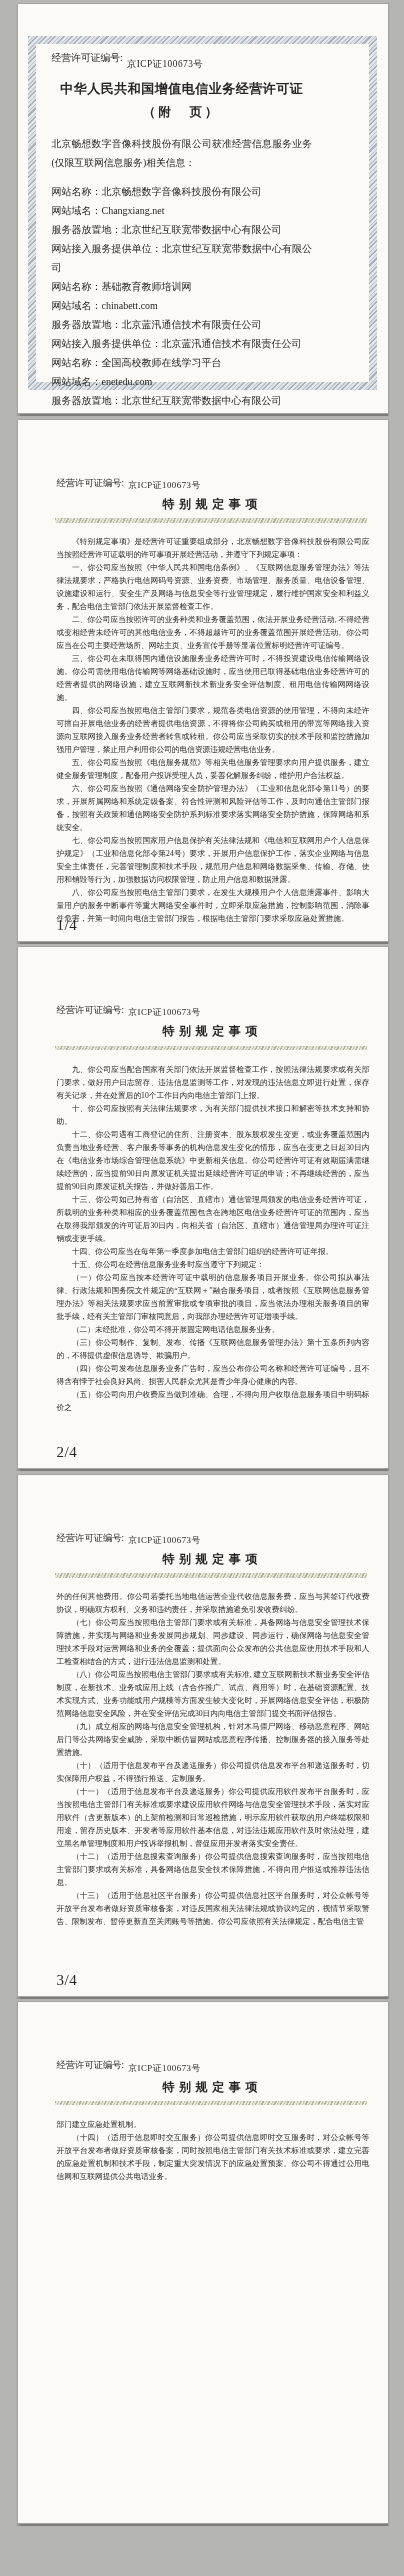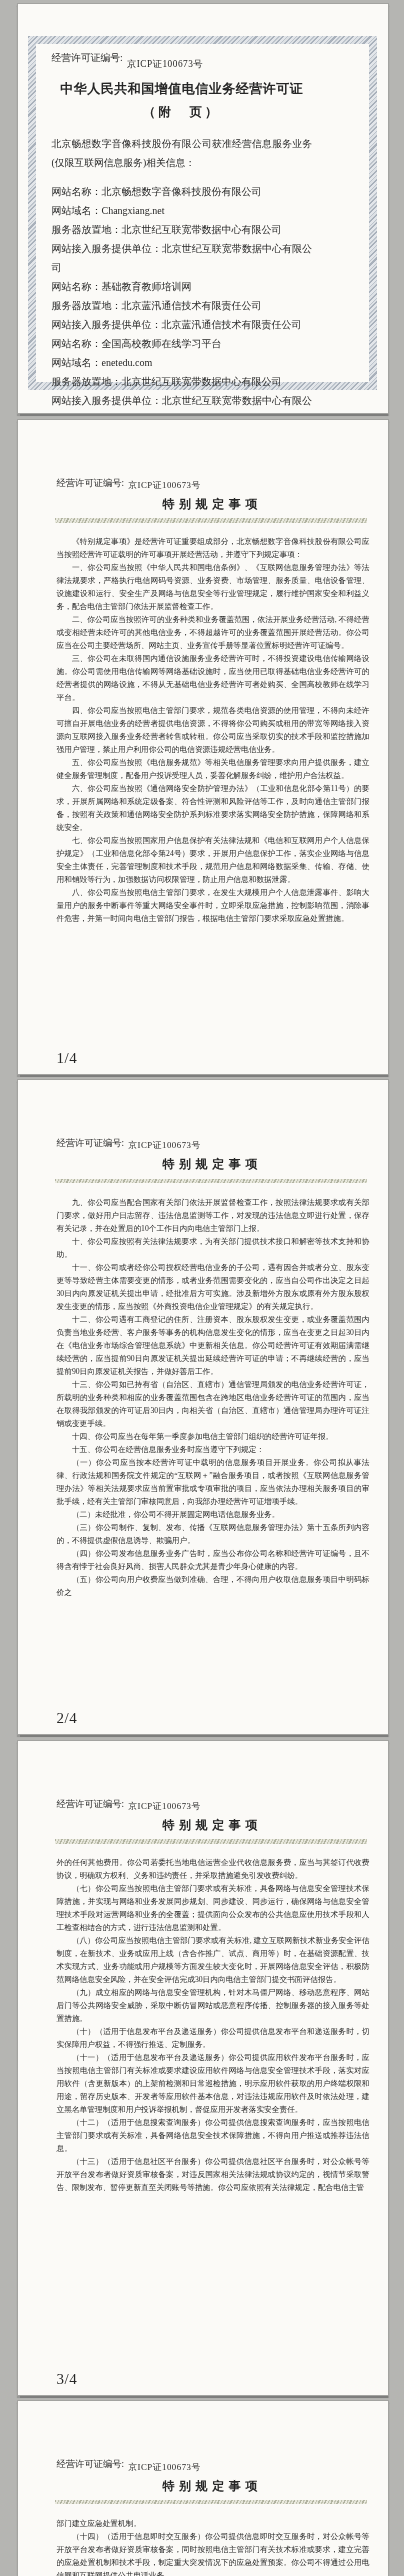--- a/index.html
+++ b/index.html
@@ -16,21 +16,21 @@
     width:372px;
     margin:0 auto 4.6px;
     background:#fbfaf7;
     border:0.5px solid #a3a3a0;
     box-shadow:0 1.5px 1px rgba(70,70,70,.5);
     position:relative;
     box-sizing:border-box;
     overflow:hidden;
   }
   .cert-page { height:411px; }
-  .pv-page   { height:656px; }
+  .pv-page   { height:523px; }
 
   
   .cert-frame {
     position:absolute; top:32px; left:10.3px; right:10.3px; bottom:23px;
     background:repeating-linear-gradient(135deg,
       #a9b1bb 0 1.5px, #e3e6ea 1.5px 3.6px, #bcc3cb 3.6px 4.6px, #dde1e5 4.6px 6.2px);
   }
   .cert-inner {
     position:absolute; top:8.2px; left:8.2px; right:8.2px; bottom:8.2px;
     background:#fbfaf7;
@@ -92,20 +92,21 @@
   <div class="entry"><span class="entry-label">网站名称：</span><span class="entry-value">北京畅想数字音像科技股份有限公司</span></div>
 
   <div class="entry"><span class="entry-label">网站域名：</span><span class="entry-value">Changxiang.net</span></div>
 
   <div class="entry"><span class="entry-label">服务器放置地：</span><span class="entry-value">北京世纪互联宽带数据中心有限公司</span></div>
 
   <div class="entry"><span class="entry-label">网站接入服务提供单位：</span><span class="entry-value">北京世纪互联宽带数据中心有限公司</span></div>
 
   <div class="entry"><span class="entry-label">网站名称：</span><span class="entry-value">基础教育教师培训网</span></div>
 
+  <div class="entry"><span class="entry-label">网站域名：</span><span class="entry-value">chinabett.com</span></div>
 
   <div class="entry"><span class="entry-label">服务器放置地：</span><span class="entry-value">北京蓝汛通信技术有限责任公司</span></div>
 
   <div class="entry"><span class="entry-label">网站接入服务提供单位：</span><span class="entry-value">北京蓝汛通信技术有限责任公司</span></div>
 
   <div class="entry"><span class="entry-label">网站名称：</span><span class="entry-value">全国高校教师在线学习平台</span></div>
 
   <div class="entry"><span class="entry-label">网站域名：</span><span class="entry-value">enetedu.com</span></div>
 
   <div class="entry"><span class="entry-label">服务器放置地：</span><span class="entry-value">北京世纪互联宽带数据中心有限公司</span></div>
@@ -119,40 +120,39 @@
   <section class="page pv-page">
     <header class="pv-header">
       <span class="lic-label">经营许可证编号:</span><span class="lic-no">京ICP证100673号</span>
     </header>
     <h2 class="pv-title">特别规定事项</h2>
     <div class="hatch-rule"></div>
     <div class="pv-body">
         <p>《特别规定事项》是经营许可证重要组成部分，北京畅想数字音像科技股份有限公司应当按照经营许可证载明的许可事项开展经营活动，并遵守下列规定事项：</p>
         <p>一、你公司应当按照《中华人民共和国电信条例》、《互联网信息服务管理办法》等法律法规要求，严格执行电信网码号资源、业务资费、市场管理、服务质量、电信设备管理、设施建设和运行、安全生产及网络与信息安全等行业管理规定，履行维护国家安全和利益义务，配合电信主管部门依法开展监督检查工作。</p>
         <p>二、你公司应当按照许可的业务种类和业务覆盖范围，依法开展业务经营活动, 不得经营或变相经营未经许可的其他电信业务，不得超越许可的业务覆盖范围开展经营活动。你公司应当在公司主要经营场所、网站主页、业务宣传手册等显著位置标明经营许可证编号。</p>
-        <p>三、你公司在未取得国内通信设施服务业务经营许可时，不得投资建设电信传输网络设施。你公司需使用电信传输网等网络基础设施时，应当使用已取得基础电信业务经营许可的经营者提供的网络设施，不得从无基础电信业务经营许可者处购买、全国高校教师在线学习平台。</p>
+        <p>三、你公司在未取得国内通信设施服务业务经营许可时，不得投资建设电信传输网络设施。你公司需使用电信传输网等网络基础设施时，应当使用已取得基础电信业务经营许可的经营者提供的网络设施，建立互联网新技术新业务安全评估制度、租用电信传输网网络设施。</p>
         <p>四、你公司应当按照电信主管部门要求，规范各类电信资源的使用管理，不得向未经许可擅自开展电信业务的经营者提供电信资源，不得将你公司购买或租用的带宽等网络接入资源向互联网接入服务业务经营者转售或转租。你公司应当采取切实的技术手段和监控措施加强用户管理，禁止用户利用你公司的电信资源违规经营电信业务。</p>
         <p>五、你公司应当按照《电信服务规范》等相关电信服务管理要求向用户提供服务，建立健全服务管理制度，配备用户投诉受理人员，妥善化解服务纠纷，维护用户合法权益。</p>
         <p>六、你公司应当按照《通信网络安全防护管理办法》（工业和信息化部令第11号）的要求，开展所属网络和系统定级备案、符合性评测和风险评估等工作，及时向通信主管部门报备，按照有关政策和通信网络安全防护系列标准要求落实网络安全防护措施，保障网络和系统安全。</p>
         <p>七、你公司应当按照国家用户信息保护有关法律法规和《电信和互联网用户个人信息保护规定》（工业和信息化部令第24号）要求，开展用户信息保护工作，落实企业网络与信息安全主体责任，完善管理制度和技术手段，规范用户信息和网络数据采集、传输、存储、使用和销毁等行为，加强数据访问权限管理，防止用户信息和数据泄露。</p>
         <p>八、你公司应当按照电信主管部门要求，在发生大规模用户个人信息泄露事件、影响大量用户的服务中断事件等重大网络安全事件时，立即采取应急措施，控制影响范围，消除事件危害，并第一时间向电信主管部门报告，根据电信主管部门要求采取应急处置措施。</p>
       </div>
     <div class="page-no">1/4</div>
   </section>
 
   <section class="page pv-page">
     <header class="pv-header">
       <span class="lic-label">经营许可证编号:</span><span class="lic-no">京ICP证100673号</span>
     </header>
     <h2 class="pv-title">特别规定事项</h2>
     <div class="hatch-rule"></div>
     <div class="pv-body">
         <p>九、你公司应当配合国家有关部门依法开展监督检查工作，按照法律法规要求或有关部门要求，做好用户日志留存、违法信息监测等工作，对发现的违法信息立即进行处置，保存有关记录，并在处置后的10个工作日内向电信主管部门上报。</p>
         <p>十、你公司应按照有关法律法规要求，为有关部门提供技术接口和解密等技术支持和协助。</p>
-        <p>十一、你公司或者经你公司授权经营电信业务的子公司，遇有因合并或者分立、股东变更等导致经营主体需要变更的情形，或者业务范围需要变化的，应当自公司作出决定之日起30日内向原发证机关提出申请，经批准后方可实施。涉及新增外方股东或原有外方股东股权发生变更的情形，应当按照《外商投资电信企业管理规定》的有关规定执行。</p>
         <p>十二、你公司遇有工商登记的住所、注册资本、股东股权发生变更，或业务覆盖范围内负责当地业务经营、客户服务等事务的机构信息发生变化的情形，应当在变更之日起30日内在《电信业务市场综合管理信息系统》中更新相关信息。你公司经营许可证有效期届满需继续经营的，应当提前90日向原发证机关提出延续经营许可证的申请；不再继续经营的，应当提前90日向原发证机关报告，并做好善后工作。</p>
         <p>十三、你公司如已持有省（自治区、直辖市）通信管理局颁发的电信业务经营许可证，所载明的业务种类和相应的业务覆盖范围包含在跨地区电信业务经营许可证的范围内，应当在取得我部颁发的许可证后30日内，向相关省（自治区、直辖市）通信管理局办理许可证注销或变更手续。</p>
         <p>十四、你公司应当在每年第一季度参加电信主管部门组织的经营许可证年报。</p>
         <p>十五、你公司在经营信息服务业务时应当遵守下列规定：</p>
         <p>（一）你公司应当按本经营许可证中载明的信息服务项目开展业务。你公司拟从事法律、行政法规和国务院文件规定的“互联网＋”融合服务项目，或者按照《互联网信息服务管理办法》等相关法规要求应当前置审批或专项审批的项目，应当依法办理相关服务项目的审批手续，经有关主管部门审核同意后，向我部办理经营许可证增项手续。</p>
         <p>（二）未经批准，你公司不得开展固定网电话信息服务业务。</p>
         <p>（三）你公司制作、复制、发布、传播《互联网信息服务管理办法》第十五条所列内容的，不得提供虚假信息诱导、欺骗用户。</p>
         <p>（四）你公司发布信息服务业务广告时，应当公布你公司名称和经营许可证编号，且不得含有悖于社会良好风尚、损害人民群众尤其是青少年身心健康的内容。</p>
         <p>（五）你公司向用户收费应当做到准确、合理，不得向用户收取信息服务项目中明码标价之</p>
       </div>

